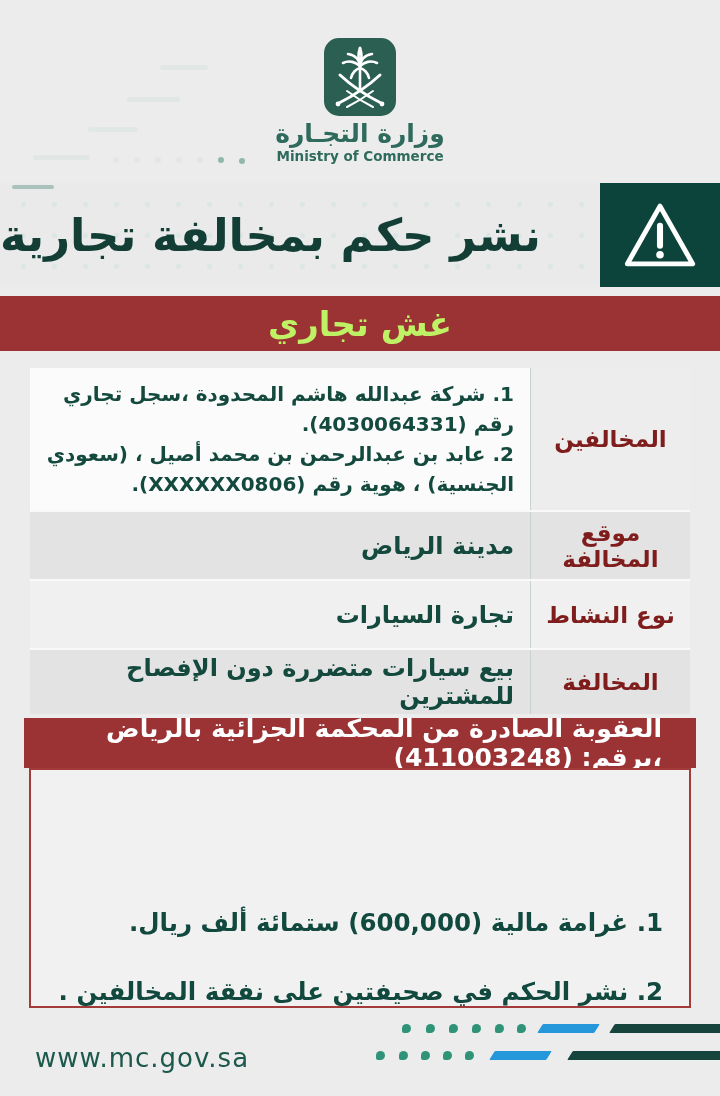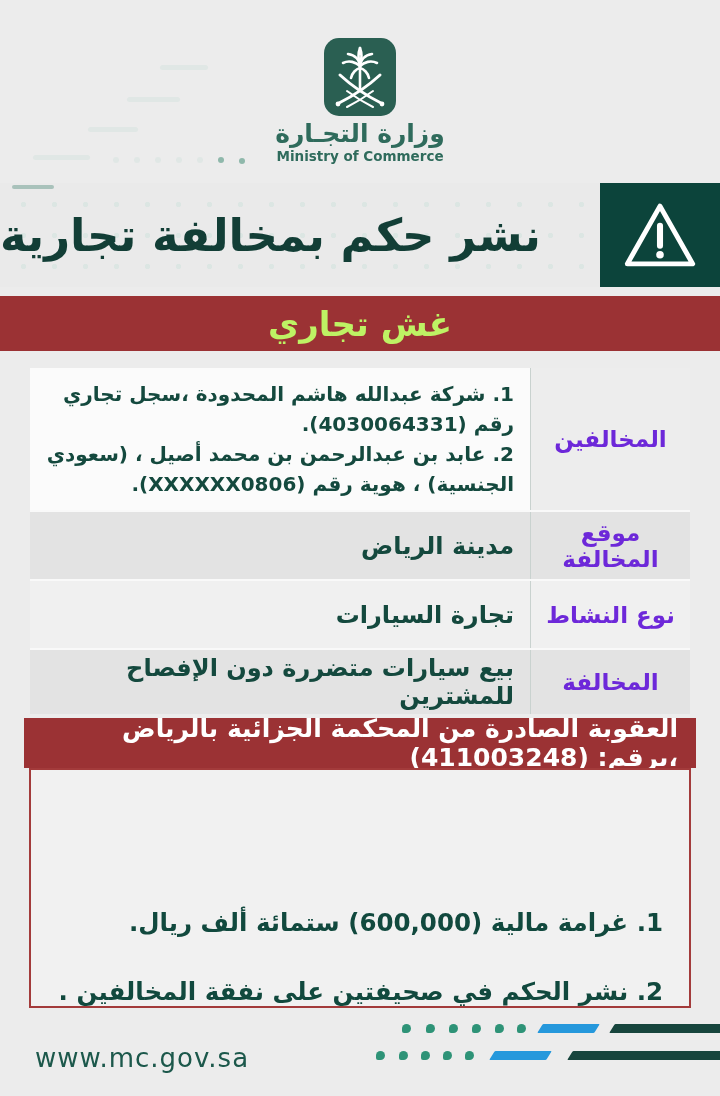--- a/index.html
+++ b/index.html
@@ -37,34 +37,34 @@
   
   .fraud-band { position:absolute; left:0; top:296px; width:720px; height:55px;
     background:#9B3234; display:flex; align-items:center; justify-content:center;
     color:#bef264; font-size:34px; font-weight:bold; }
 
   
   .dtable { position:absolute; left:30px; top:368px; width:660px; direction:rtl; }
   .trow { display:flex; border-bottom:2px solid #F9F9F9; }
   .trow:last-child { border-bottom:none; }
   .tlabel { flex:0 0 160px; display:flex; align-items:center; justify-content:center;
-    border-left:1px solid #C9D2CF; font-size:23px; font-weight:bold; color:#6d28d9;
+    border-left:1px solid #C9D2CF; font-size:23px; font-weight:bold; color:#7f1d1d;
     text-align:center; padding:0 6px; }
   .tvalue { flex:1; display:flex; align-items:center; justify-content:flex-start;
     padding:10px 16px; font-size:24px; font-weight:bold; color:#14493E; text-align:right; }
   .r1 { height:144px; background:#FBFBFB; }
   .r1 .tlabel { background:#EDEDED; }
   .r1 .tvalue { font-size:20px; line-height:1.5; }
   .r2 { height:69px; background:#E3E3E3; }
   .r3 { height:69px; background:#F0F0F0; }
   .r4 { height:64px; background:#E3E3E3; }
 
   
   .penalty-header { position:absolute; left:24px; top:718px; width:672px; height:50px;
-    background:#9B3234; display:flex; align-items:center; direction:rtl; padding:0 18px;
+    background:#9B3234; display:flex; align-items:center; direction:rtl; padding:0 34px;
     color:#FFFFFF; font-size:25px; font-weight:bold; }
   .penalty-box { position:absolute; left:29px; top:768px; width:662px; height:240px;
     background:#F1F1F1; border:2px solid #A33B3B;
     display:flex; flex-direction:column; justify-content:flex-end; gap:40px;
     direction:rtl; padding:0 26px; }
   .penalty-item { font-size:24.5px; font-weight:bold; color:#11493E; text-align:right; }
 
   
   .social-row { position:absolute; left:35px; top:1018px; display:flex; align-items:center;
     gap:5px; color:#1C584B; }

